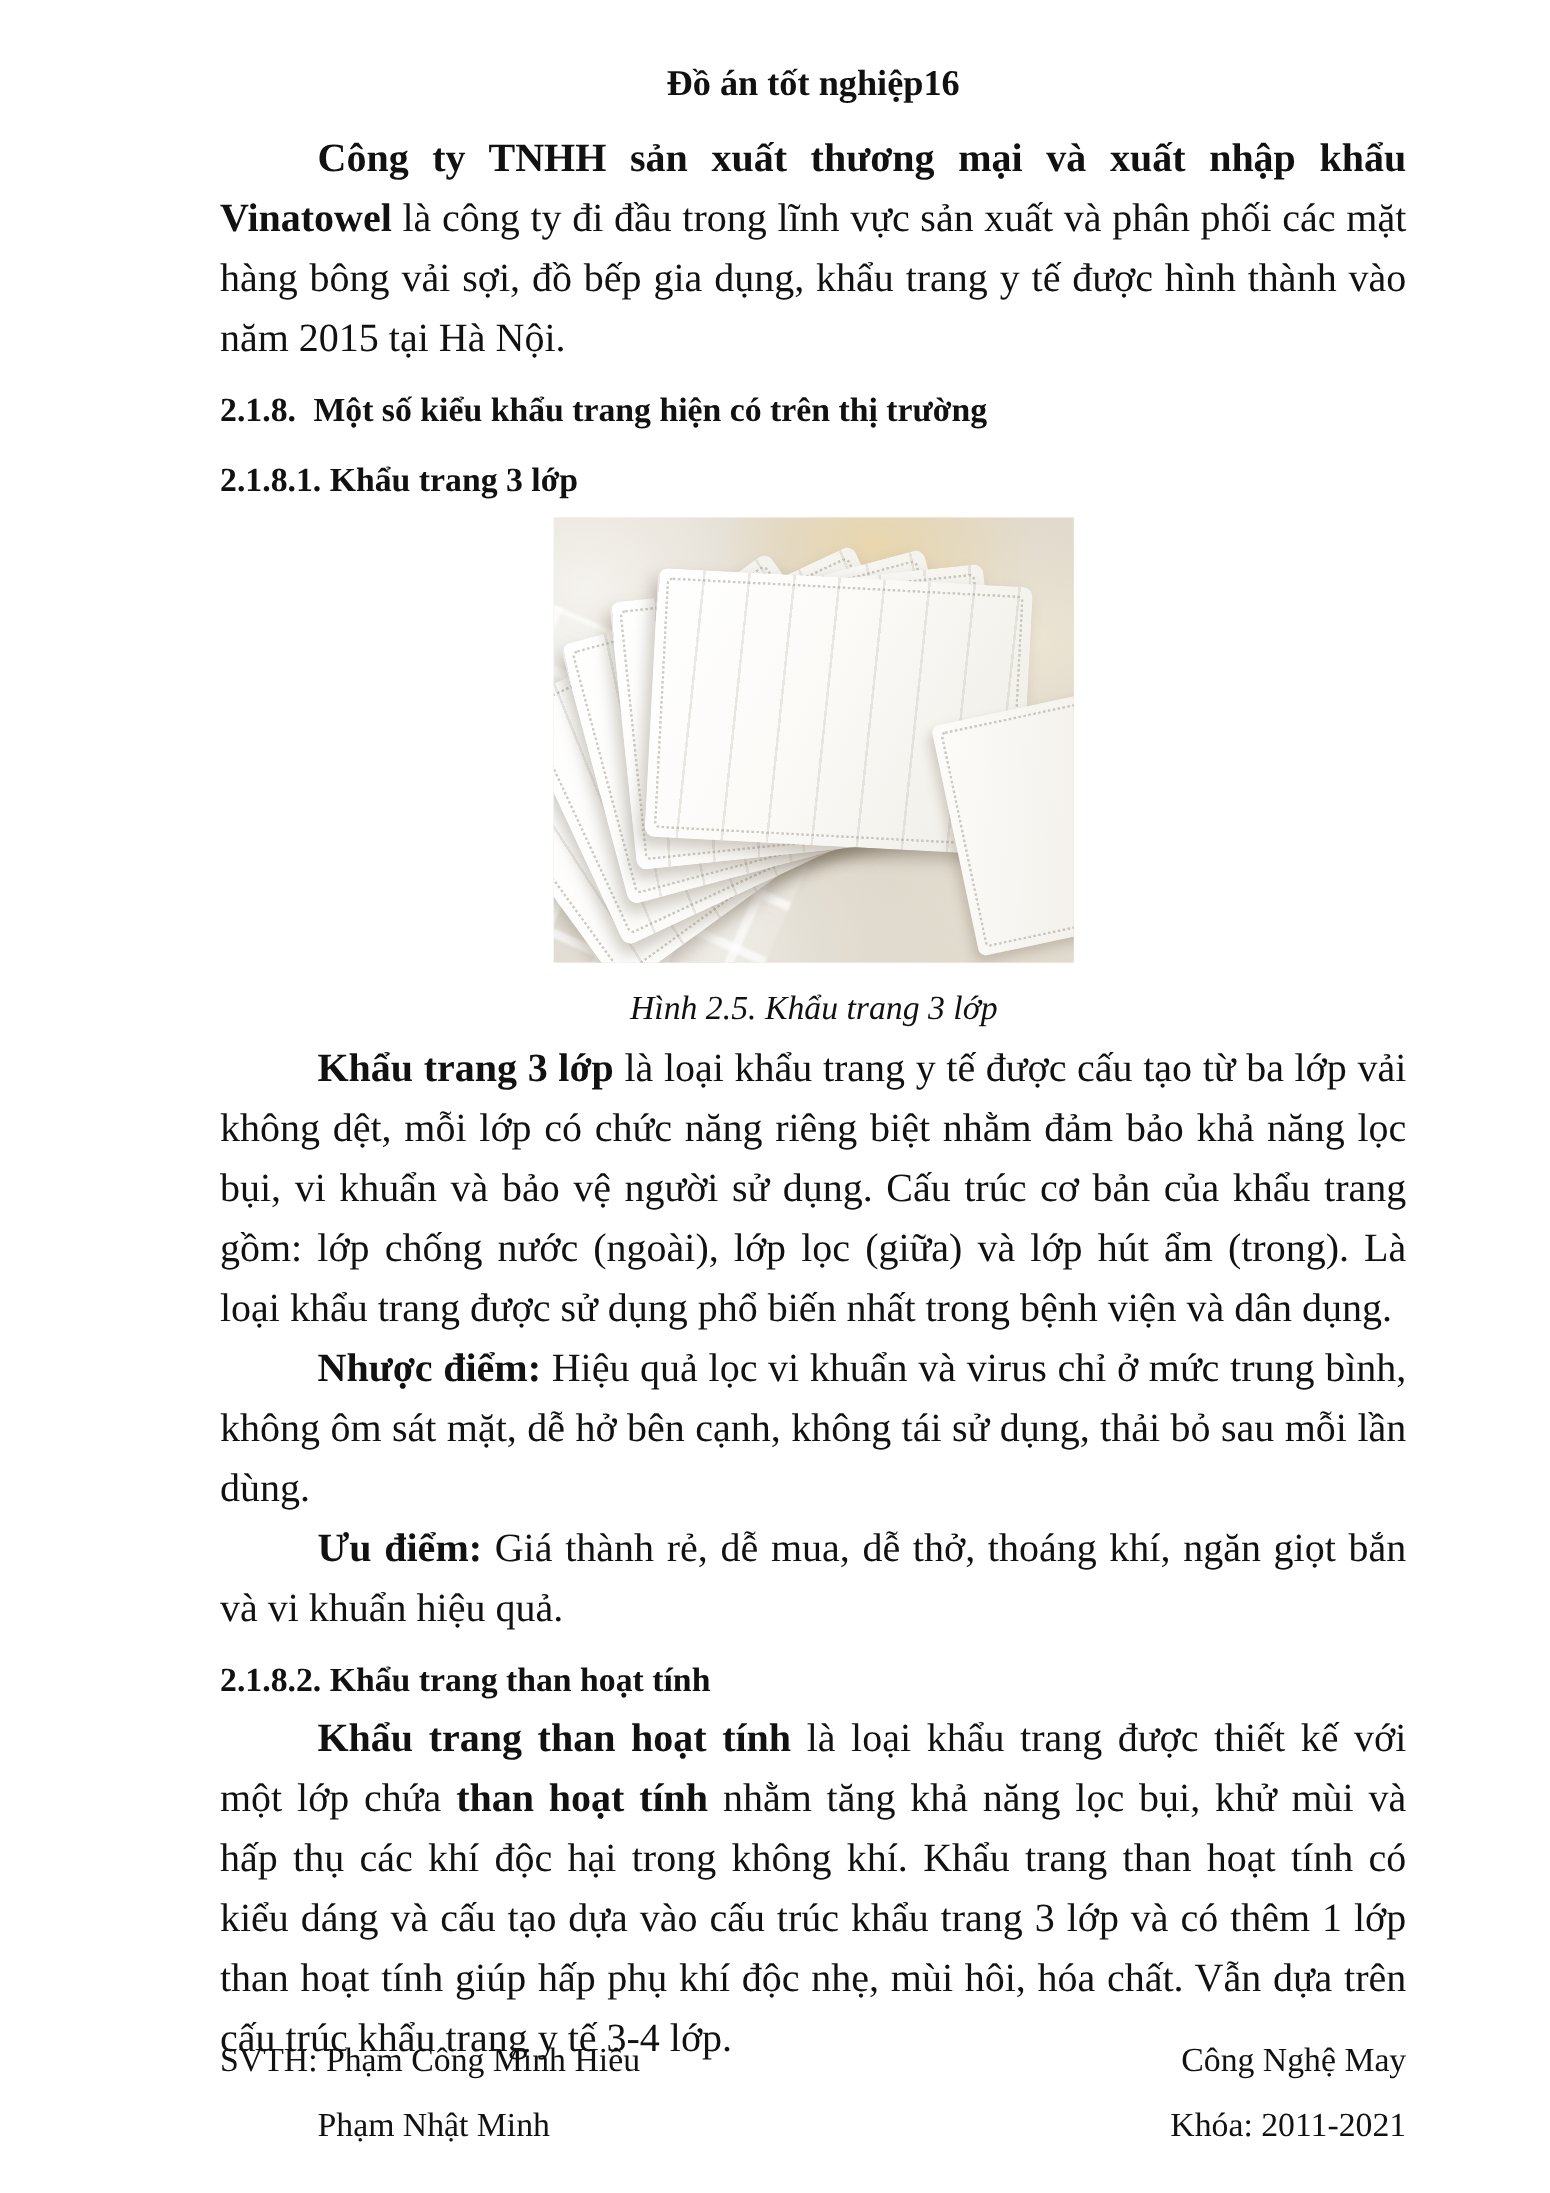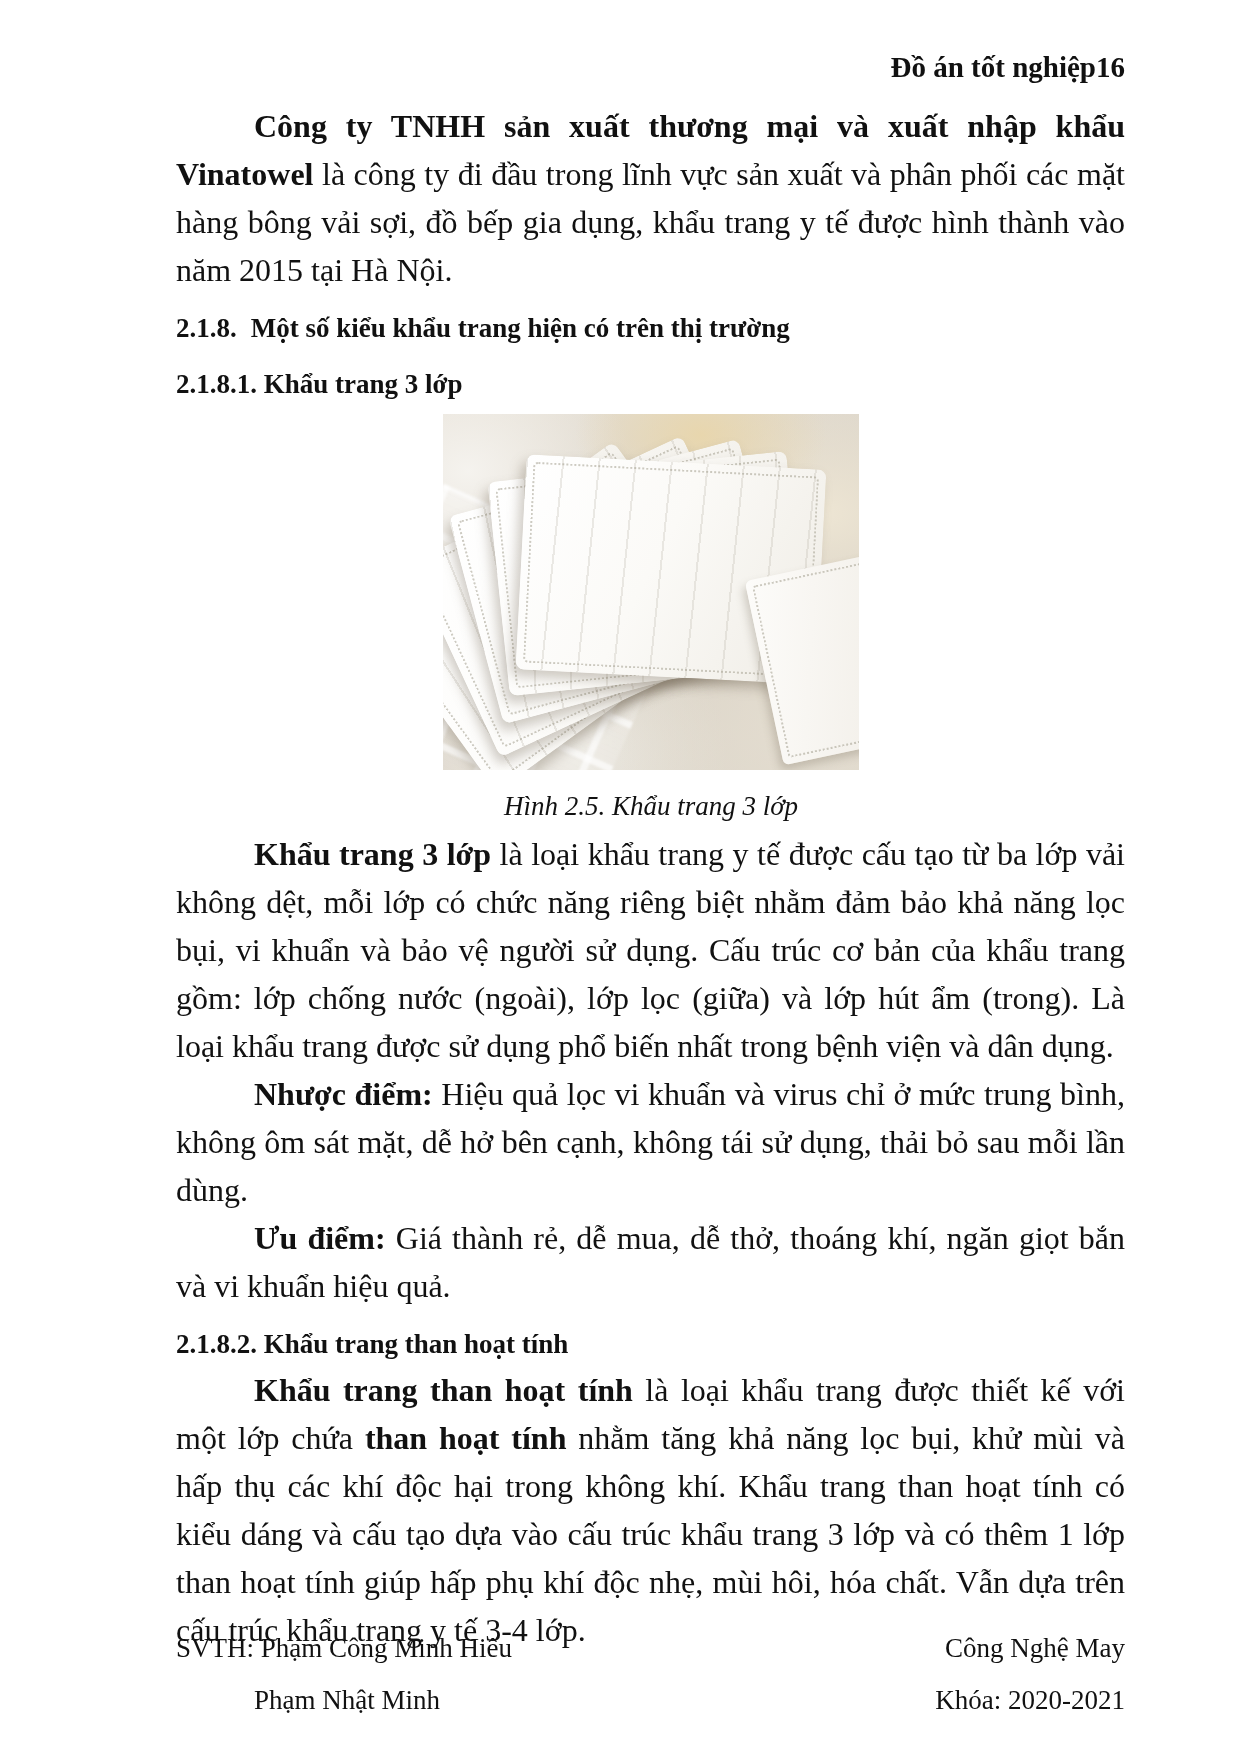--- a/index.html
+++ b/index.html
@@ -6,21 +6,21 @@
   html,body { background:#ffffff; }
   body {
     width:1240px; height:1754px; position:relative;
     font-family:"Liberation Serif","DejaVu Serif",serif;
     color:#111; overflow:hidden;
   }
 
   
   .page-header {
     position:absolute; top:50px; left:176px; right:115px;
-    display:flex; justify-content:flex-end; align-items:baseline;
+    display:flex; justify-content:center; align-items:baseline;
     font-weight:bold; font-size:29px; line-height:34px;
   }
 
   
   .content { position:absolute; top:96px; left:176px; right:115px; }
 
   .para {
     font-size:32px; line-height:48px; text-align:justify;
     text-indent:78px;
   }
@@ -142,15 +142,15 @@
 
 </main>
 
 <footer class="page-footer">
   <div class="footer-row">
     <span>SVTH: Phạm Công Minh Hiếu</span>
     <span class="footer-right">Công Nghệ May</span>
   </div>
   <div class="footer-row">
     <span class="footer-indent">Phạm Nhật Minh</span>
-    <span class="footer-right">Khóa: 2020-2021</span>
+    <span class="footer-right">Khóa: 2011-2021</span>
   </div>
 </footer>
 
 </body></html>

